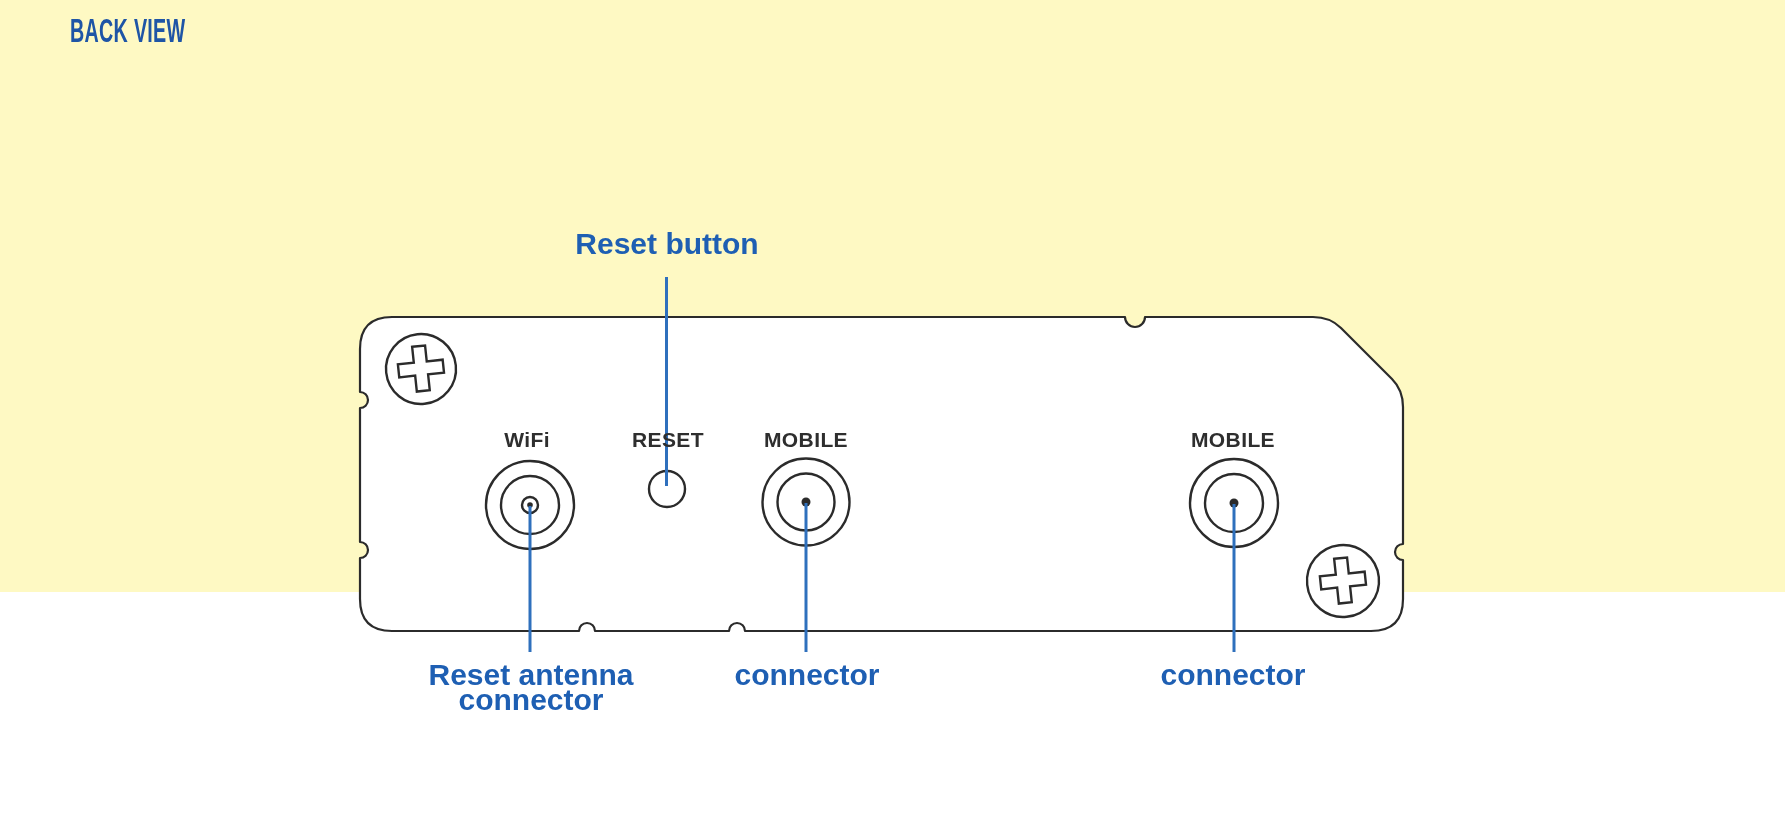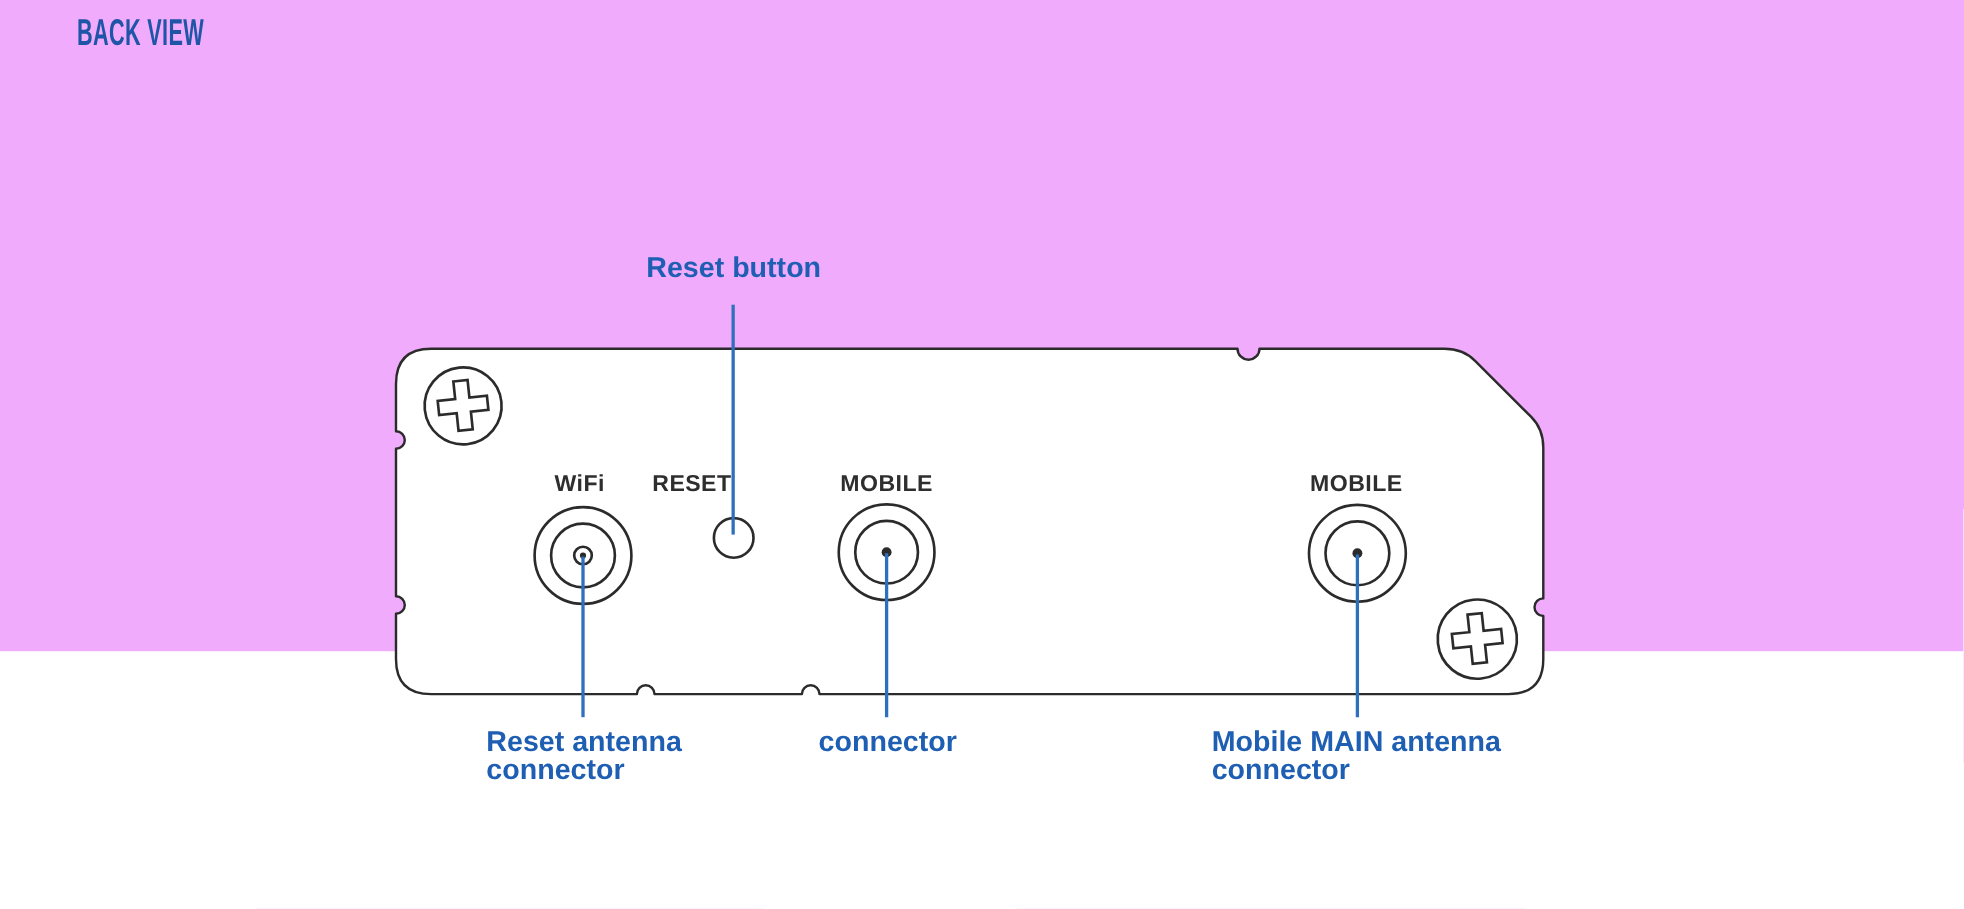--- a/index.html
+++ b/index.html
@@ -8,21 +8,21 @@
     background: #ffffff;
     width: 1785px;
     height: 826px;
     overflow: hidden;
     font-family: "Liberation Sans", sans-serif;
   }
   .page {
     position: relative;
     width: 1785px;
     height: 592px;
-    background: #f0abfc;
+    background: #fef9c3;
   }
   .back-view-title {
     position: absolute;
     left: 70px;
     top: 13px;
     color: var(--c-title, #1e55a6);
     font-size: 34px;
     font-weight: 700;
     white-space: nowrap;
     line-height: 1;
@@ -67,24 +67,24 @@
     font-size: 21px;
     font-weight: 700;
     letter-spacing: 0.4px;
     white-space: nowrap;
     line-height: 1;
   }
   .callout {
     position: absolute;
     transform: translateX(-50%);
     color: var(--c-label, #1e5fb3);
-    font-size: 26px;
+    font-size: 30px;
     font-weight: 700;
     white-space: nowrap;
-    text-align: left;
+    text-align: center;
     line-height: 25px;
   }
 </style>
 </head>
 <body>
 
 <div class="page">
 
   <div class="back-view-title">
     <span class="squish">BACK VIEW</span>
@@ -149,33 +149,32 @@
       <circle class="dot-fill" cx="1234" cy="503" r="4.5"></circle>
     </g>
 
     <line class="leader" x1="666.5" y1="277" x2="666.5" y2="486"></line>
     <line class="leader" x1="530" y1="506" x2="530" y2="652"></line>
     <line class="leader" x1="806" y1="503" x2="806" y2="652"></line>
     <line class="leader" x1="1234" y1="504" x2="1234" y2="652"></line>
   </svg>
 
   <div class="panel-label" style="left:527px; top:429px">WiFi</div>
-  <div class="panel-label" style="left:629px; top:429px">RESET</div>
+  <div class="panel-label" style="left:668px; top:429px">RESET</div>
   <div class="panel-label" style="left:806px; top:429px">MOBILE</div>
   <div class="panel-label" style="left:1233px; top:429px">MOBILE</div>
 
   <div class="callout" style="left:667px; top:231px">Reset button</div>
 
   <div class="callout" style="left:531px; top:662px">
     <div>Reset antenna</div>
     <div>connector</div>
   </div>
 
   <div class="callout" style="left:807px; top:662px">
     <div>connector</div>
   </div>
 
   <div class="callout" style="left:1233px; top:662px">
-    <div>Mobile MAIN antenna</div>
     <div>connector</div>
   </div>
 
 </div>
 
 </body></html>

